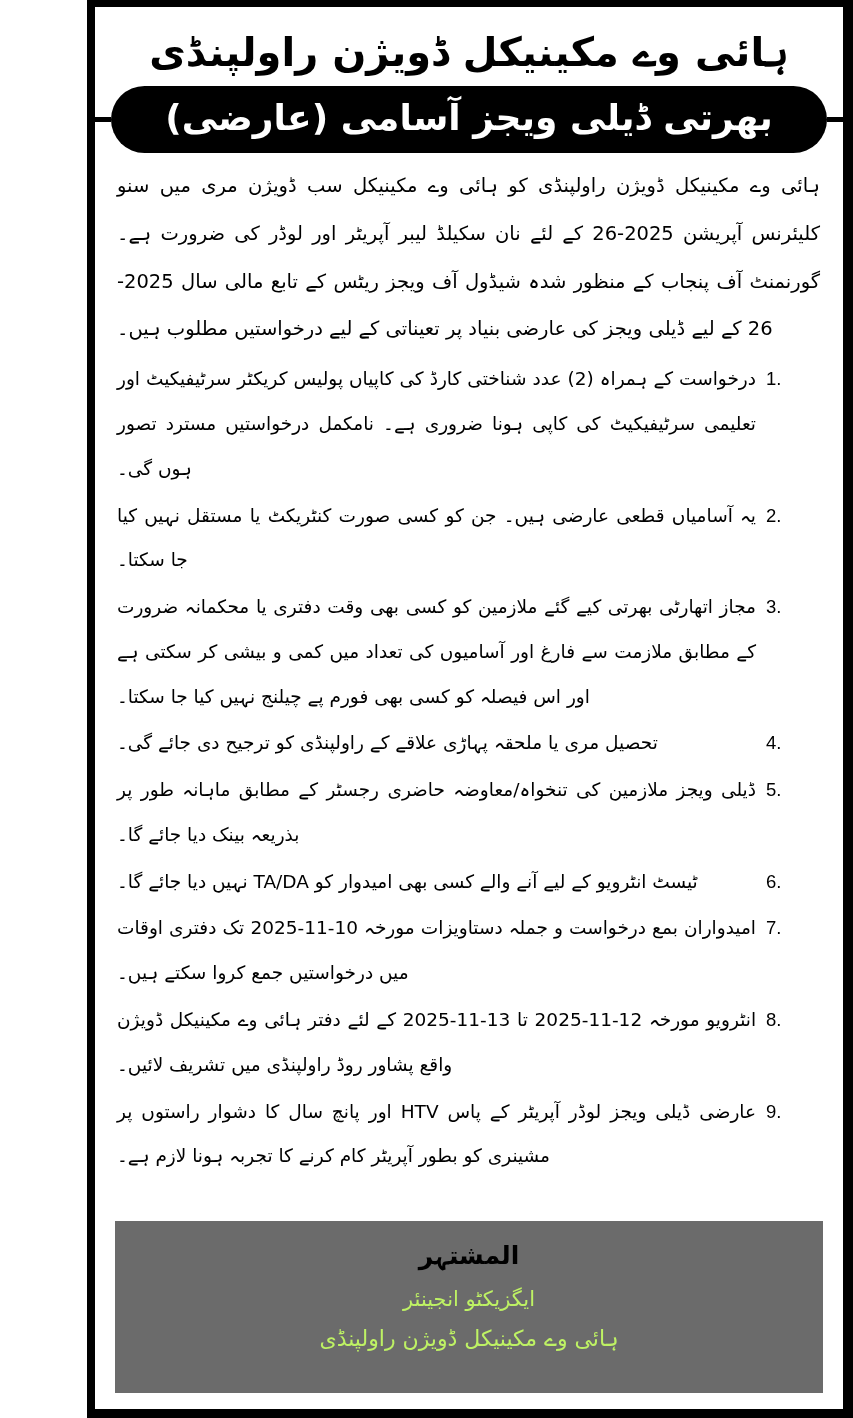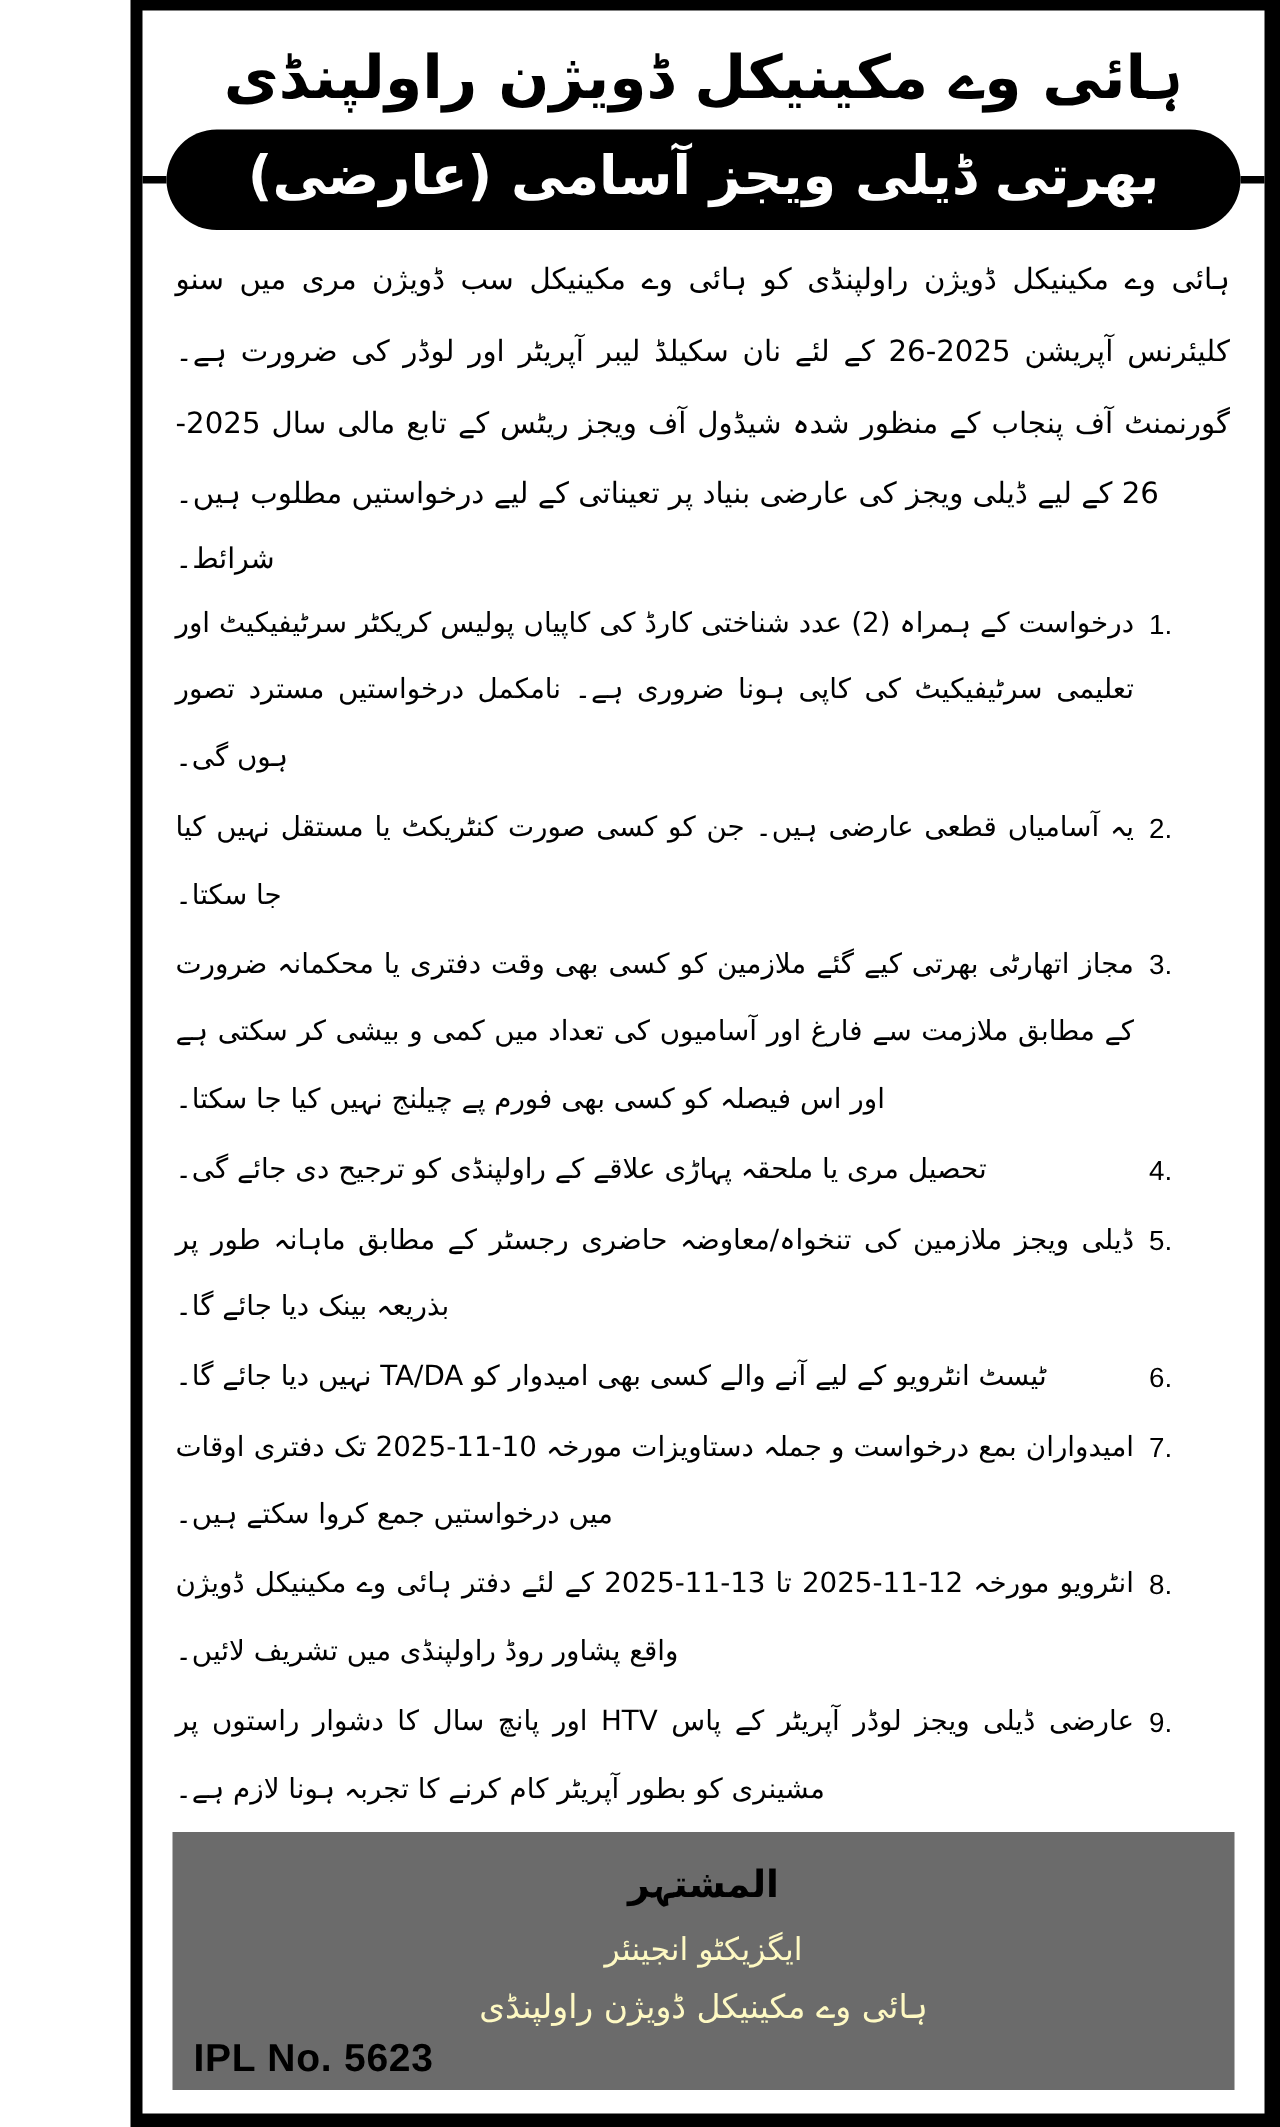--- a/index.html
+++ b/index.html
@@ -162,21 +162,21 @@
     font-weight: bold;
     color: #000000;
     direction: rtl;
     line-height: 1.2;
     margin-bottom: 12px;
     letter-spacing: 1px;
   }
 
   .sig-line {
     font-size: 21px;
-    color: #fef9c3;
+    color: #bef264;
     direction: rtl;
     line-height: 1.55;
     margin-bottom: 6px;
   }
 
   .sig-line.last {
     font-size: 22px;
     margin-bottom: 0;
   }
 
@@ -205,21 +205,20 @@
         <div class="banner-rule"></div>
         <div class="banner-pill">بھرتی ڈیلی ویجز آسامی (عارضی)</div>
         <div class="banner-rule"></div>
       </div>
     </div>
 
     <div class="body-zone">
 
       <p class="intro">ہائی وے مکینیکل ڈویژن راولپنڈی کو ہائی وے مکینیکل سب ڈویژن مری میں سنو کلیئرنس آپریشن 2025-26 کے لئے نان سکیلڈ لیبر آپریٹر اور لوڈر کی ضرورت ہے۔ گورنمنٹ آف پنجاب کے منظور شدہ شیڈول آف ویجز ریٹس کے تابع مالی سال 2025-26 کے لیے ڈیلی ویجز کی عارضی بنیاد پر تعیناتی کے لیے درخواستیں مطلوب ہیں۔</p>
 
-      <div class="conditions-label">شرائط۔</div>
 
       <ol class="conditions">
         <li>
           <span class="cond-num">1.</span>
           <span class="cond-text">درخواست کے ہمراہ (2) عدد شناختی کارڈ کی کاپیاں پولیس کریکٹر سرٹیفیکیٹ اور تعلیمی سرٹیفیکیٹ کی کاپی ہونا ضروری ہے۔ نامکمل درخواستیں مسترد تصور ہوں گی۔</span>
         </li>
         <li>
           <span class="cond-num">2.</span>
           <span class="cond-text">یہ آسامیاں قطعی عارضی ہیں۔ جن کو کسی صورت کنٹریکٹ یا مستقل نہیں کیا جا سکتا۔</span>
         </li>
@@ -252,18 +251,17 @@
           <span class="cond-text">عارضی ڈیلی ویجز لوڈر آپریٹر کے پاس HTV اور پانچ سال کا دشوار راستوں پر مشینری کو بطور آپریٹر کام کرنے کا تجربہ ہونا لازم ہے۔</span>
         </li>
       </ol>
     </div>
 
     <div class="footer-zone">
       <div class="footer-box">
         <div class="advertiser">المشتہر</div>
         <div class="sig-line">ایگزیکٹو انجینئر</div>
         <div class="sig-line last">ہائی وے مکینیکل ڈویژن راولپنڈی</div>
-        <div class="ipl-no">IPL No. 5623</div>
       </div>
     </div>
 
   </div>
 </div>
 
 </body></html>

